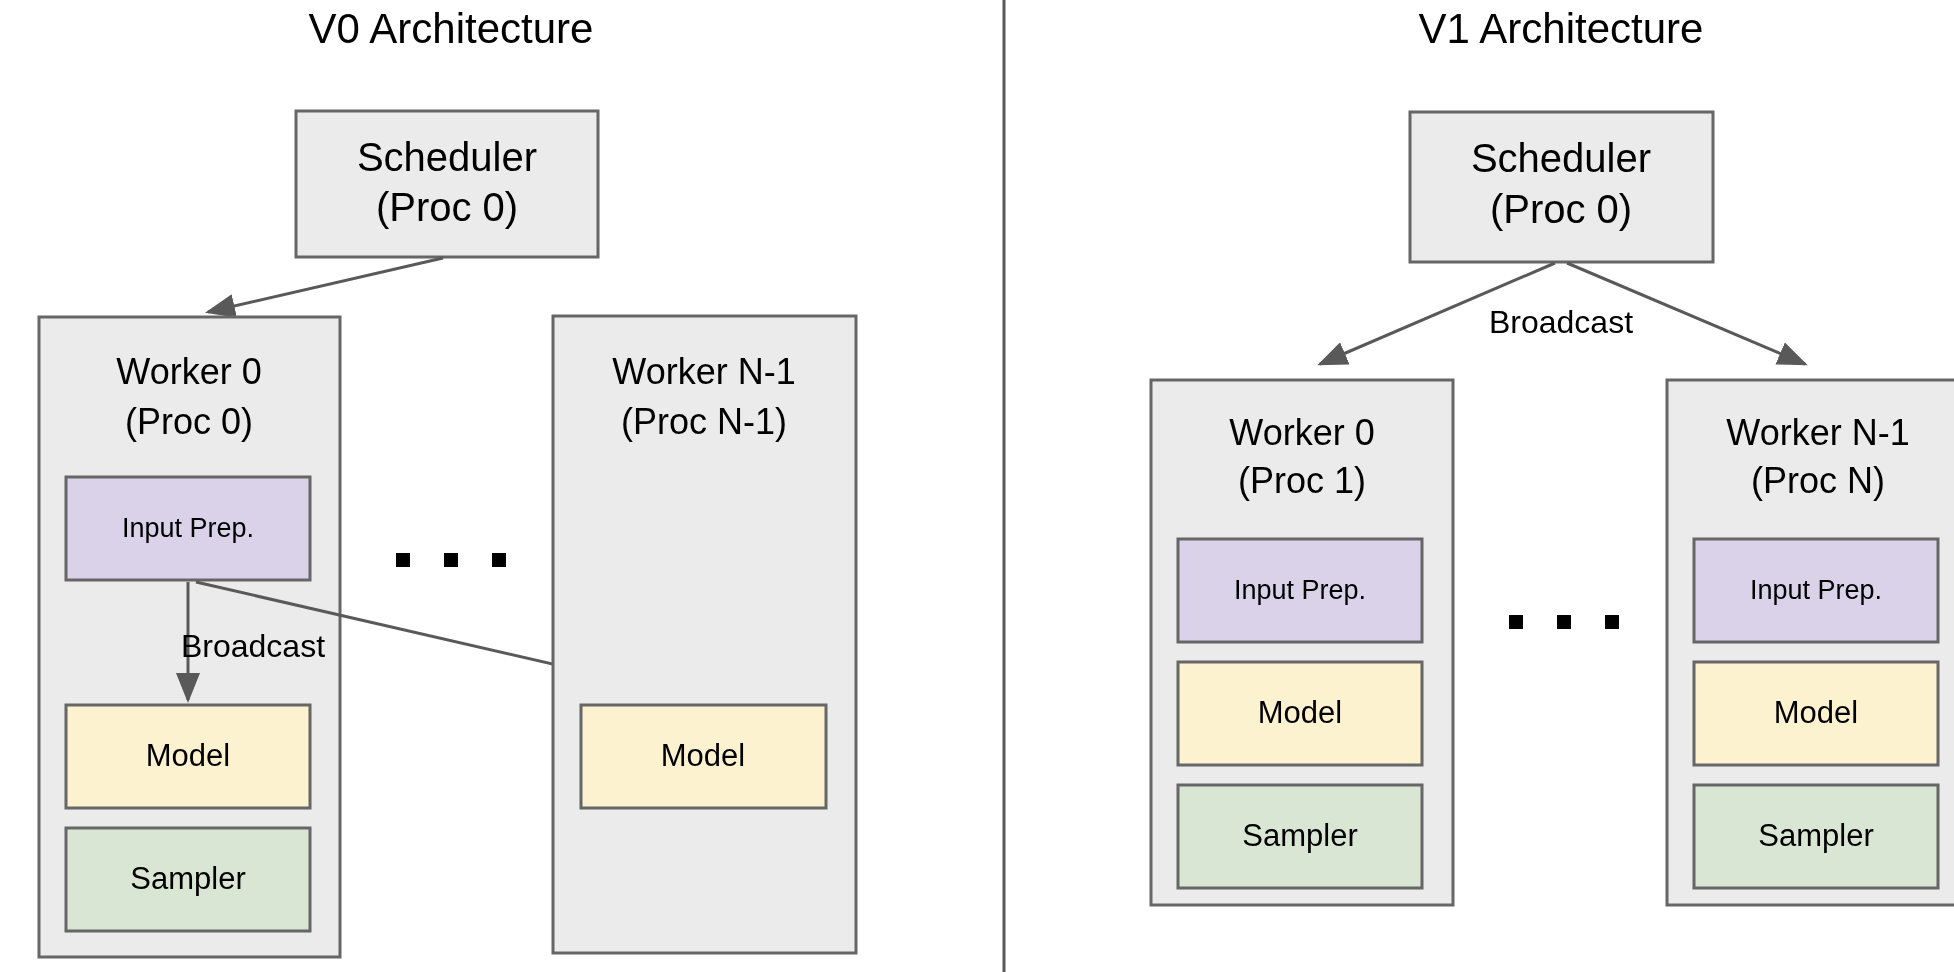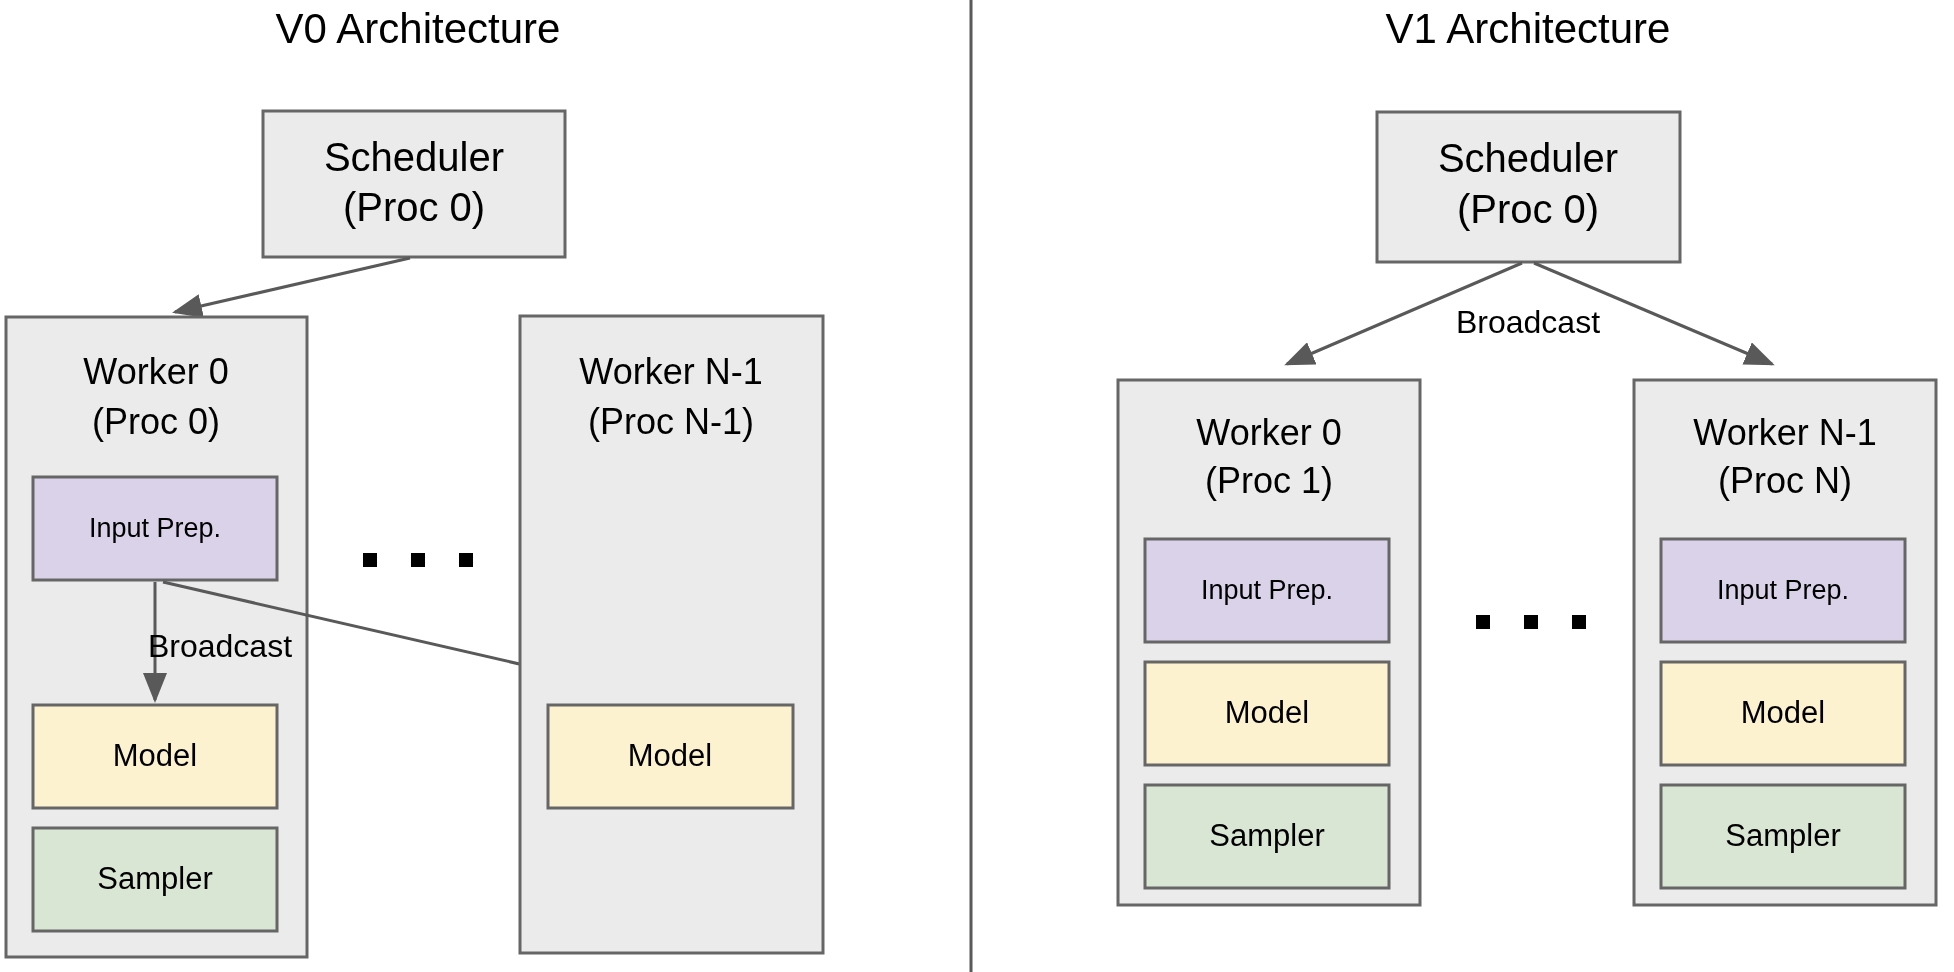--- a/index.html
+++ b/index.html
@@ -11,20 +11,21 @@
     width: 1954px;
     height: 972px;
     font-family: "Liberation Sans", sans-serif;
     overflow: hidden;
   }
   #diagram-root {
     position: relative;
     width: 1758px;
     height: 972px;
     background: #ffffff;
+    padding-left: 33px;
   }
   svg.diagram {
     display: block;
     width: 1954px;
     height: 972px;
   }
   .panel-title {
     font-family: "Liberation Sans", sans-serif;
     font-size: 42px;
     fill: #000000;

